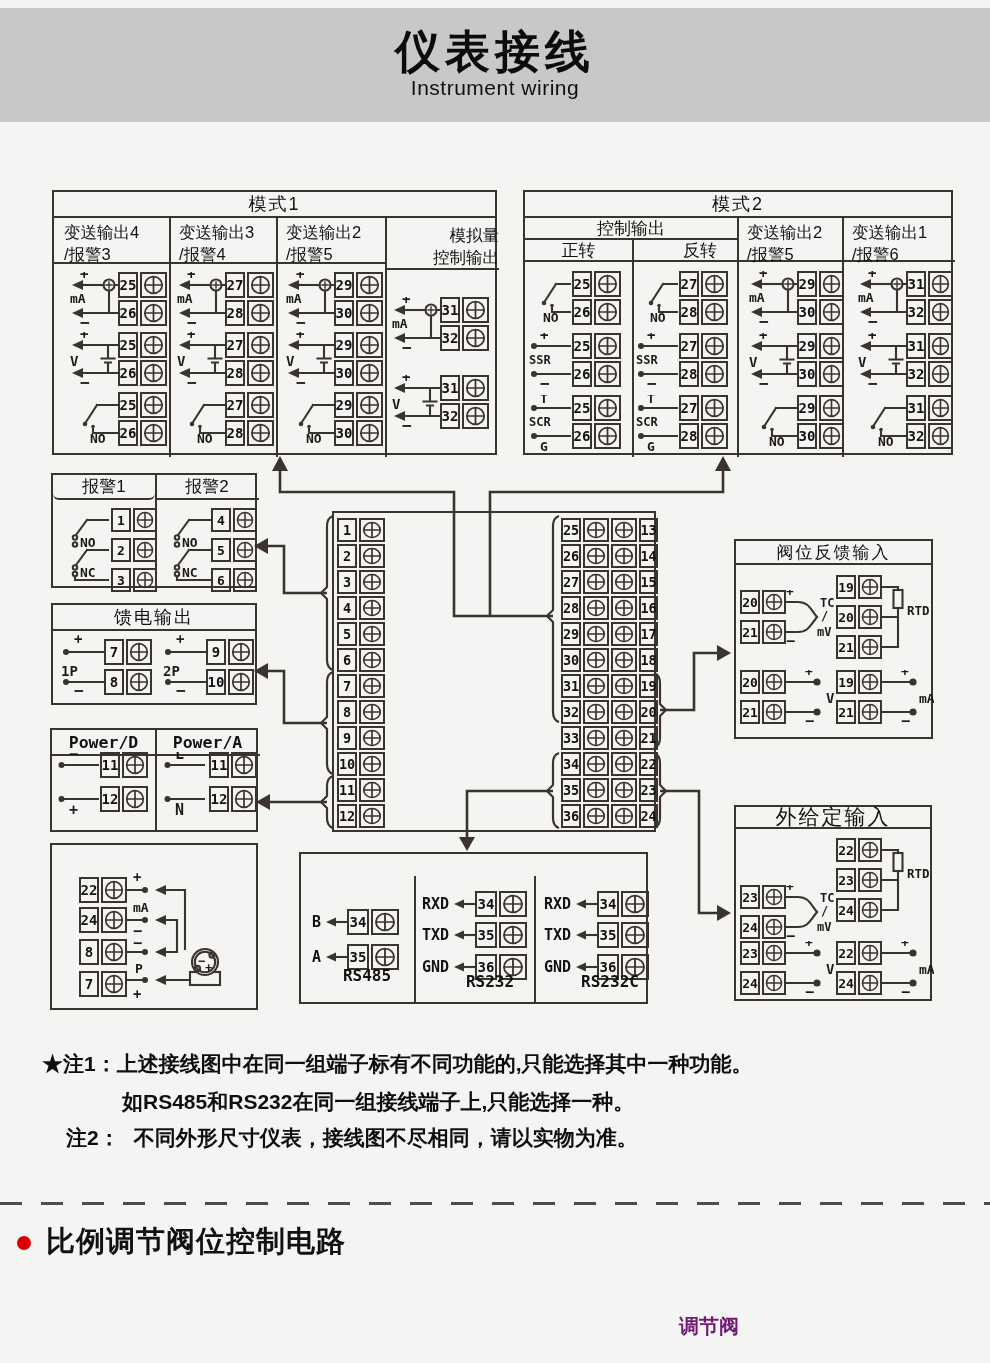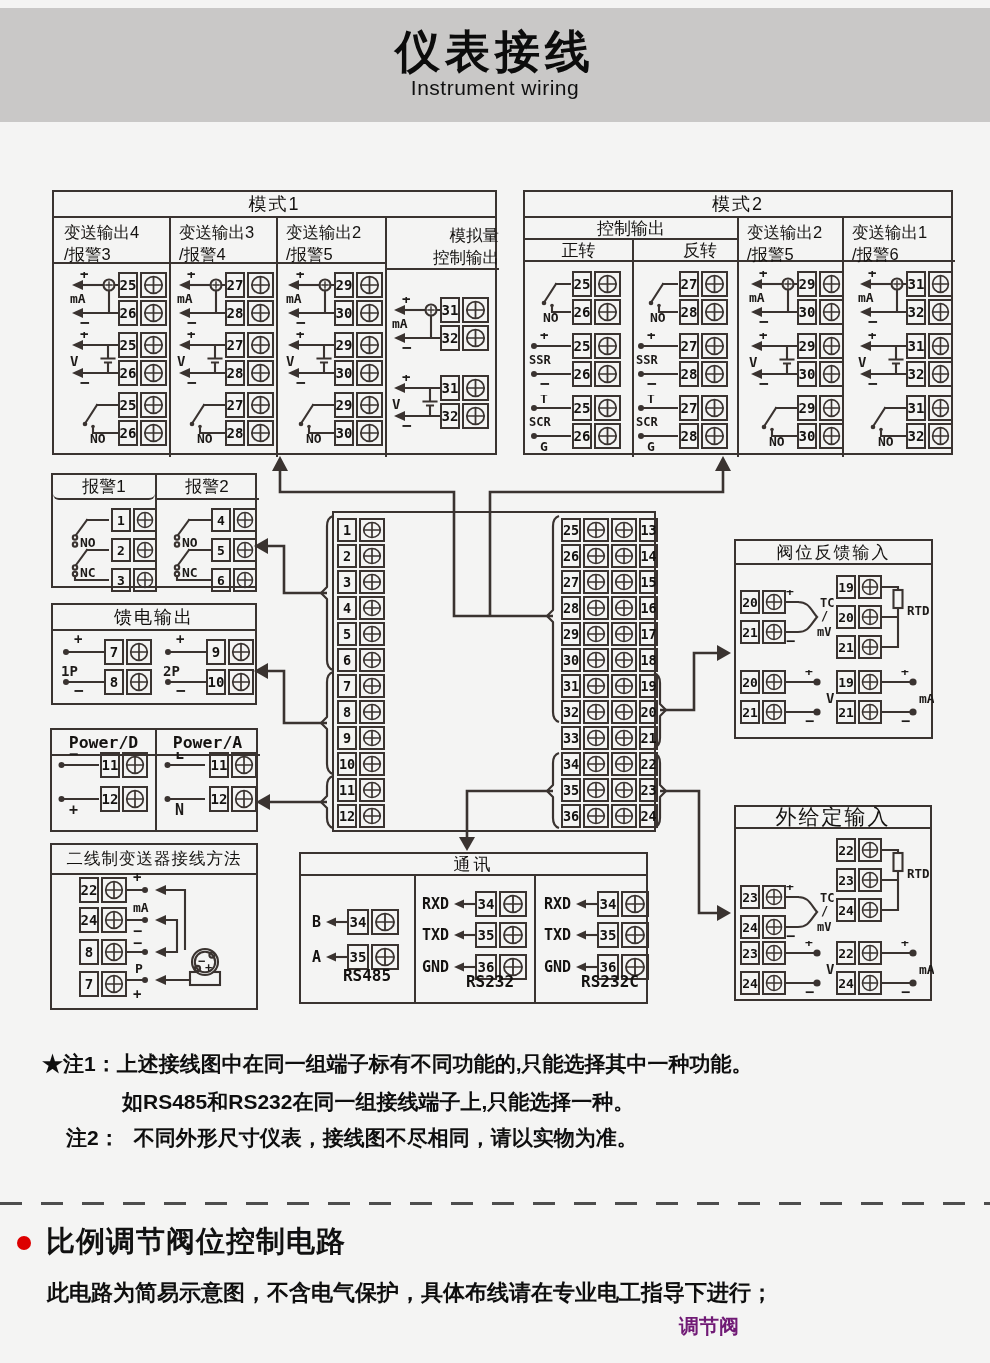--- a/index.html
+++ b/index.html
@@ -53,21 +53,20 @@
     <div class="band-sub">Instrument wiring</div>
   </div>
 
   <div class="note" style="left:42px;top:1050px"><span>★注1：</span><span>上述接线图中在同一组端子标有不同功能的,只能选择其中一种功能。</span></div>
   <div class="note" style="left:122px;top:1088px">如RS485和RS232在同一组接线端子上,只能选择一种。</div>
   <div class="note" style="left:66px;top:1124px"><span>注2：</span><span style="margin-left:14px">不同外形尺寸仪表，接线图不尽相同，请以实物为准。</span></div>
 
   <div class="divider"></div>
   <div class="bullet" style="background: rgb(221, 0, 0);"></div>
   <div class="sec-title">比例调节阀位控制电路</div>
-  <div class="sec-body">此电路为简易示意图，不含电气保护，具体布线请在专业电工指导下进行；</div>
   <div class="sec-cap">调节阀</div>
 <div class="panel" style="left: 52px; top: 190px; width: 445px; height: 265px;">
       <div class="ptitle" style="height: 26px; font-size: 18px; letter-spacing: 2px;">模式1</div>
       <div class="hcell" style="left: 0px; top: 26px; width: 115px; height: 46px;">
         <div>变送输出4</div>
         <div>/报警3</div>
       </div>
       <div class="colline" style="left: 115px; top: 26px; height: 239px;"></div>
       <div class="hcell" style="left: 115px; top: 26px; width: 107px; height: 46px;">
         <div>变送输出3</div>
@@ -884,21 +883,20 @@
         <div class="tnum">12</div>
         <div class="screw" style="width: 26px;">
           <svg viewBox="0 0 26 26" preserveAspectRatio="none" width="100%" height="100%" fill="none" stroke="#3a3330" stroke-width="2">
             <circle cx="13" cy="13" r="9.8"></circle>
             <path d="M13 3.2 V22.8 M3.2 13 H22.8"></path>
           </svg>
         </div>
       </div>
     </div>
     <div class="panel" style="left: 50px; top: 843px; width: 208px; height: 167px;">
-      <div class="ptitle" style="height: 30px; font-size: 16.5px; letter-spacing: 1px;">二线制变送器接线方法</div>
       <div class="term" style="left: 27px; top: 32px;">
         <div class="tnum">22</div>
         <div class="screw" style="width: 26px;">
           <svg viewBox="0 0 26 26" preserveAspectRatio="none" width="100%" height="100%" fill="none" stroke="#3a3330" stroke-width="2">
             <circle cx="13" cy="13" r="9.8"></circle>
             <path d="M13 3.2 V22.8 M3.2 13 H22.8"></path>
           </svg>
         </div>
       </div>
       <div class="term" style="left: 27px; top: 62px;">
@@ -1476,21 +1474,20 @@
       <div class="sym" style="left: 144px; top: 134px; width: 54px; height: 58px;"><svg width="54" height="58" viewBox="0 0 54 58" fill="none" stroke="#3a3330" stroke-width="2.1" stroke-linecap="square">
           <path d="M0 12 H29 M0 42 H29"></path>
           <circle cx="33" cy="12" r="3.6" fill="#3a3330" stroke="none"></circle>
           <circle cx="33" cy="42" r="3.6" fill="#3a3330" stroke="none"></circle>
           <text x="21" y="6" font-size="13" font-weight="700" text-anchor="start" fill="#1d1a18" stroke="none" font-family="DejaVu Sans Mono,monospace">+</text>
           <text x="21" y="56" font-size="15" font-weight="700" text-anchor="start" fill="#1d1a18" stroke="none" font-family="DejaVu Sans Mono,monospace">−</text>
           <text x="39" y="33" font-size="13" font-weight="700" text-anchor="start" fill="#1d1a18" stroke="none" font-family="DejaVu Sans Mono,monospace">mA</text>
         </svg></div>
     </div>
     <div class="panel" style="left: 299px; top: 852px; width: 349px; height: 152px;">
-      <div class="ptitle" style="height: 22px; font-size: 17px; letter-spacing: 3px;">通讯</div>
       <div class="colline" style="left: 113px; top: 22px; height: 128px;"></div>
       <div class="colline" style="left: 233px; top: 22px; height: 128px;"></div>
       <div class="pin" style="left: 8px; top: 55px;">
         <div class="pinlbl" style="width: 16px;">B</div>
         <div class="arr">
           <svg width="22" height="26" viewBox="0 0 22 26" fill="none" stroke="#3a3330" stroke-width="2.1">
             <polygon points="1,13 11,8.5 11,17.5" fill="#3a3330" stroke="none"></polygon>
             <path d="M11 13 H22"></path>
           </svg>
         </div>

